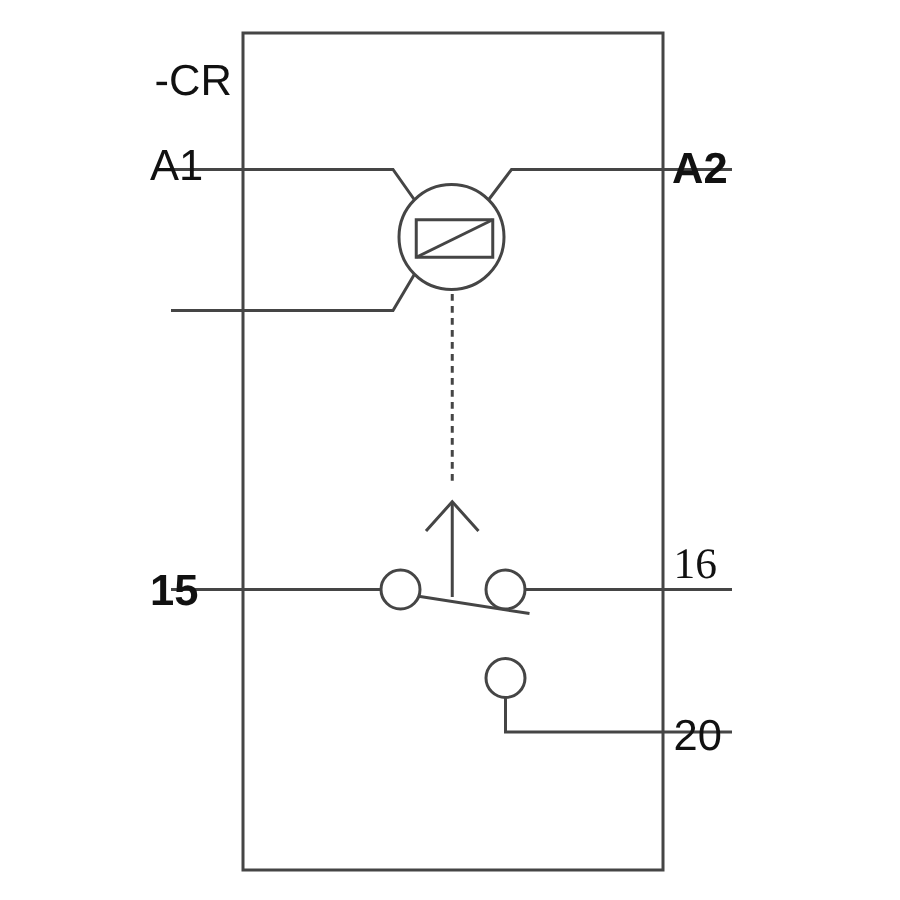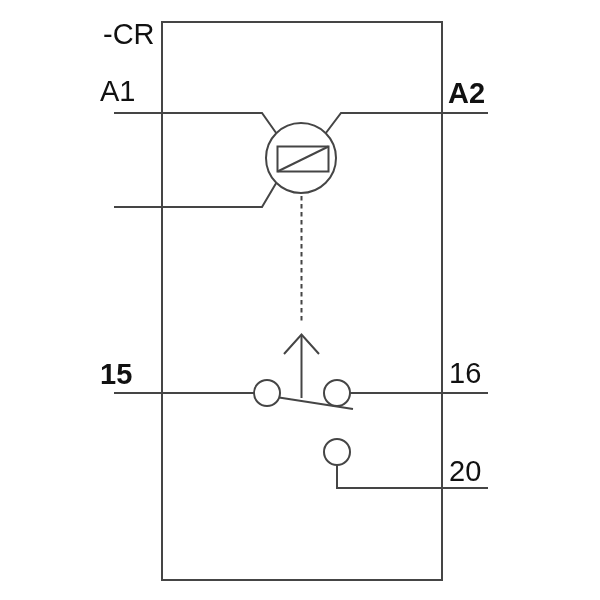--- a/index.html
+++ b/index.html
@@ -12,20 +12,21 @@
     overflow: hidden;
   }
   .canvas svg { position: absolute; left: 0; top: 0; }
   .lbl {
     position: absolute;
     font-size: 29px;
     line-height: 1;
     color: var(--text, #111111);
     white-space: nowrap;
     user-select: none;
+    margin-top: 20px;
   }
   .lbl.right-align { width: 56px; text-align: left; }
 </style>
 </head>
 <body>
 
 <div class="canvas" style="--bg: #ffffff; --text: #111111;">
 
   <svg width="600" height="600" viewBox="0 0 600 600">
     <g fill="none" stroke="#454545" stroke-width="2">
@@ -59,16 +60,16 @@
       <polyline points="337,465 337,488 488,488"></polyline>
     </g>
   </svg>
 
   <div class="lbl" style="left:103px; top:20px;">-CR</div>
 
   <div class="lbl right-align" style="left:100px; top:77px;">A1</div>
   <div class="lbl right-align" style="left:100px; top:360px;font-weight:bold;">15</div>
 
   <div class="lbl" style="left:448px; top:79px;font-weight:bold;">A2</div>
-  <div class="lbl" style="left:449px; top:359px;">16</div>
+  <div class="lbl" style="left:449px; top:342px;font-family:Liberation Serif, serif;">16</div>
   <div class="lbl" style="left:449px; top:457px;">20</div>
 
 </div>
 
 </body></html>

